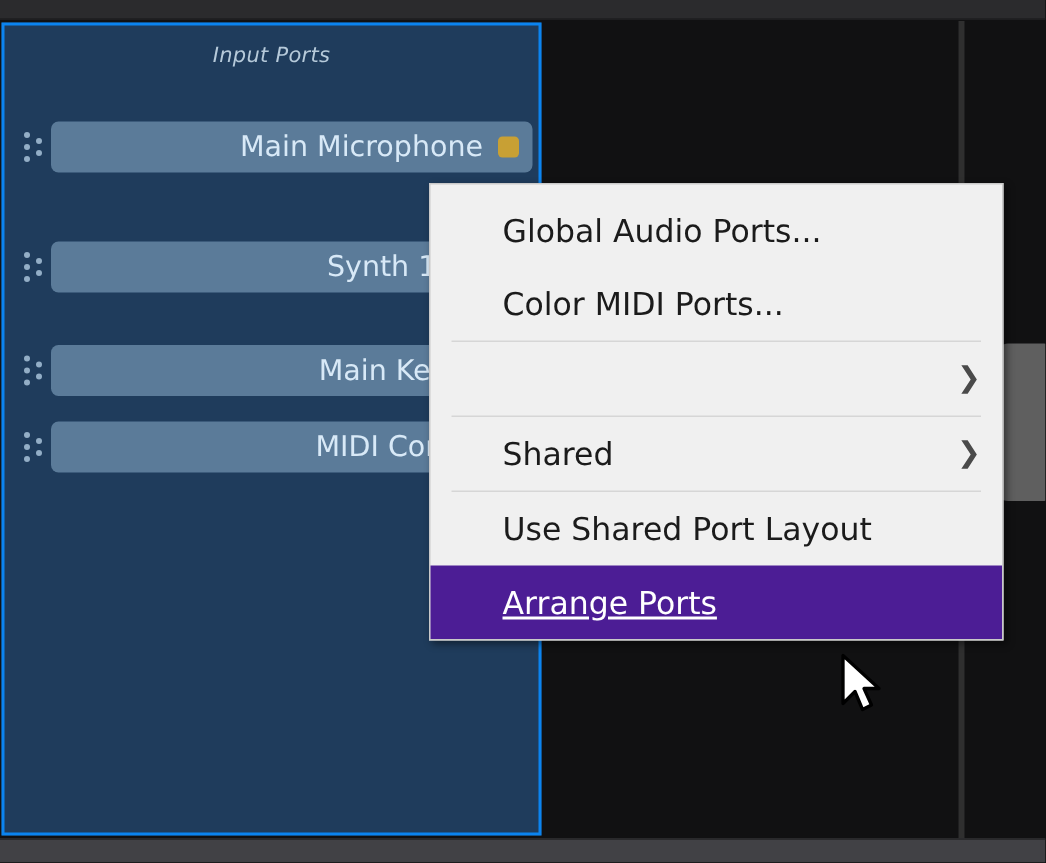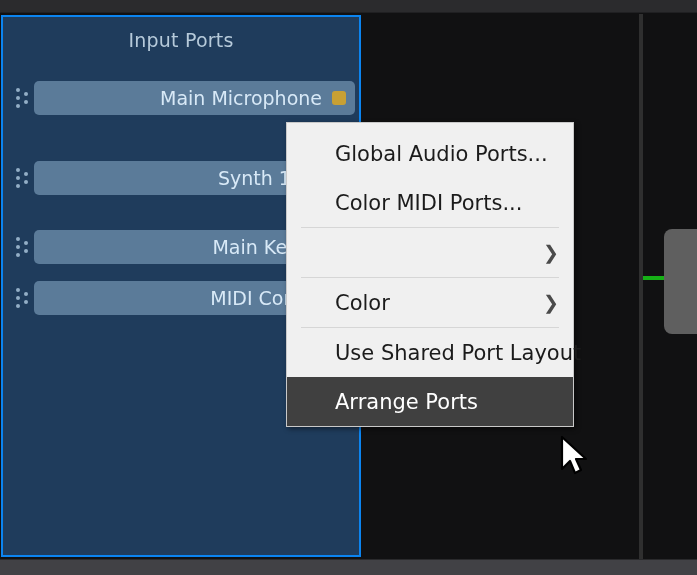--- a/index.html
+++ b/index.html
@@ -62,23 +62,24 @@
     border: 2px solid #0b84f0;
     box-sizing: border-box;
   }
   .panel-title {
     position: absolute;
     top: 12px;
     left: 0;
     width: 100%;
     text-align: center;
     color: #b6cada;
-    font-size: 19px;
+    font-size: 14px;
     letter-spacing: 0.2px;
     user-select: none;
+    font-style: italic;
   }
 
   
   .port-row {
     position: absolute;
     left: 8px;
     width: 344px;
     height: 34px;
     display: flex;
     align-items: center;
@@ -157,21 +158,21 @@
     width: 4px;
     height: 545px;
     background: #2f2f2f;
   }
 
   
   .context-menu {
     position: absolute;
     left: 286px;
     top: 108px;
-    width: 288px;
+    width: 383px;
     background: #f0f0f0;
     border: 1px solid #c9c9c9;
     box-shadow: 2px 2px 5px rgba(0,0,0,0.45);
     padding: 6px 0 0 0;
     box-sizing: border-box;
     z-index: 40;
   }
   .menu-item {
     height: 49px;
     display: flex;
@@ -290,28 +291,28 @@
         </div>
         <div class="menu-item">
           <span>Color MIDI Ports...</span>
         </div>
         <div class="menu-sep"></div>
         <div class="menu-item">
           <span class="arrow">❯</span>
         </div>
         <div class="menu-sep"></div>
         <div class="menu-item">
-          <span>Color</span>
+          <span>Shared</span>
           <span class="arrow">❯</span>
         </div>
         <div class="menu-sep"></div>
         <div class="menu-item">
           <span>Use Shared Port Layout</span>
         </div>
-        <div class="menu-item highlighted" style="background: #404040;">
+        <div class="menu-item highlighted" style="background: #4c1d95; text-decoration: underline;">
           <span>Arrange Ports</span>
         </div>
       </div>
 
     <svg class="cursor" viewBox="0 0 30 44">
       <path d="M2,2 L2,34 L10,26 L15,38 L21,35 L16,24 L26,24 Z" fill="#ffffff" stroke="#000000" stroke-width="2.2" stroke-linejoin="round"></path>
     </svg>
 
   </div>
 

